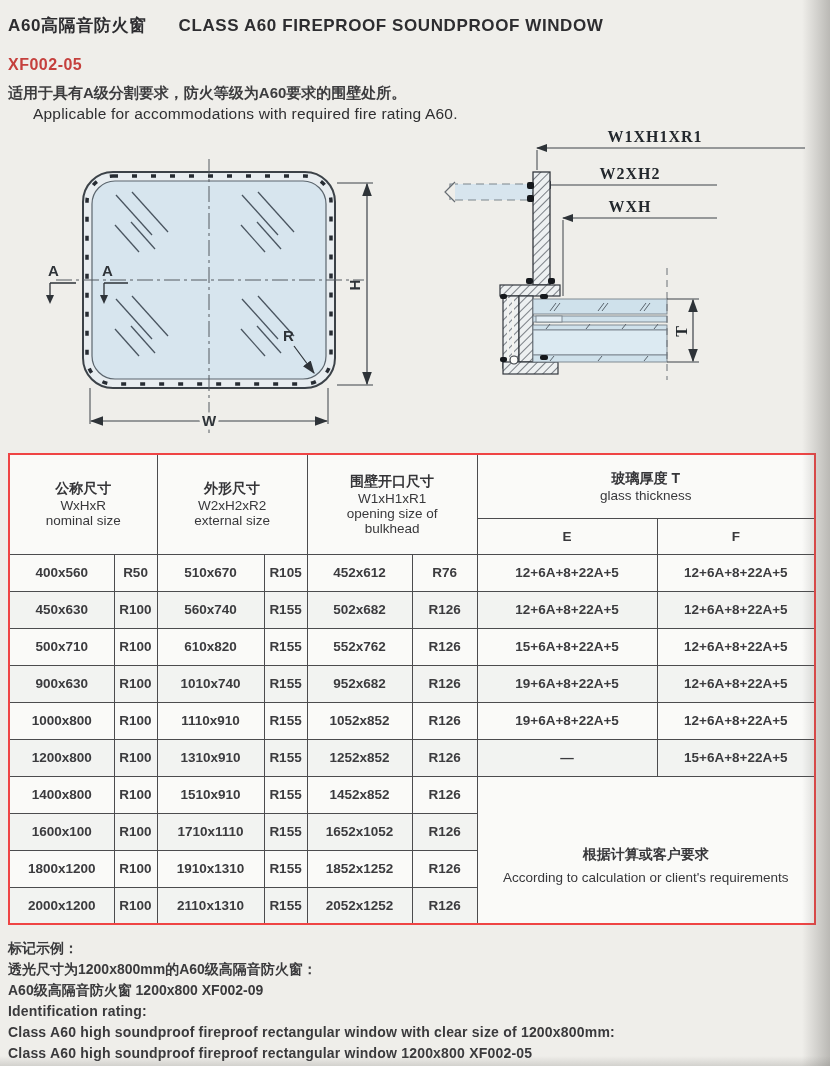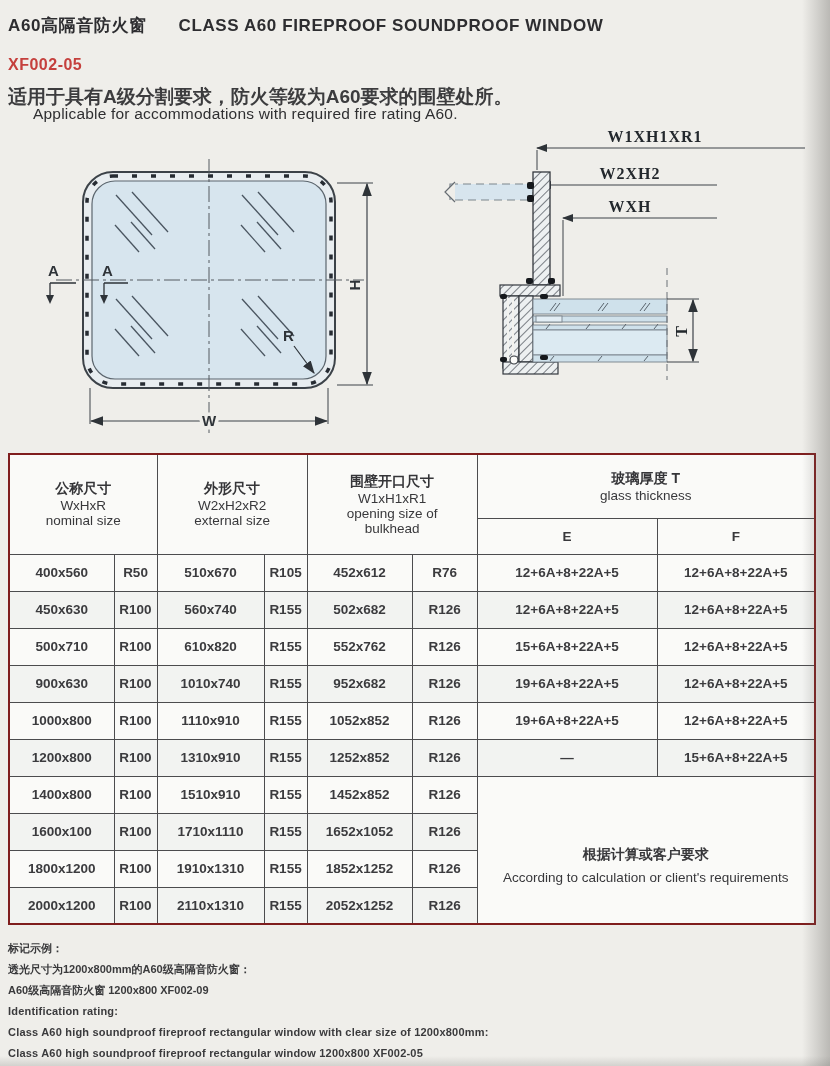--- a/index.html
+++ b/index.html
@@ -10,42 +10,42 @@
     color:#2f2f31;
   }
   .scan-shadow-right{position:absolute;top:0;right:0;width:28px;height:100%;
     background:linear-gradient(to right,rgba(120,118,112,0) 0%,rgba(100,98,94,.38) 100%);}
   .scan-shadow-bottom{position:absolute;left:0;bottom:0;width:100%;height:10px;
     background:linear-gradient(to bottom,rgba(120,118,112,0),rgba(110,108,104,.22));}
   .abs{position:absolute;}
   .page-title{left:8px;top:14px;font-size:17px;font-weight:700;letter-spacing:.6px;color:#2d2d30;white-space:nowrap;}
   .page-title .zh{margin-right:32px;}
   .model-code{left:8px;top:56px;font-size:16px;font-weight:700;color:#c5403d;letter-spacing:.5px;}
-  .desc-zh{left:8px;top:84px;font-size:19px;font-weight:700;color:#3c3c3e;text-align:center;}
+  .desc-zh{left:8px;top:84px;font-size:15px;font-weight:700;color:#3c3c3e;text-align:center;}
   .desc-en{left:8px;top:105px;font-size:15.5px;color:#2f2f31;letter-spacing:.2px;margin-left:25px;}
   svg text{font-family:"Liberation Sans","DejaVu Sans",sans-serif;}
   .dimfont{font-family:"Liberation Serif","DejaVu Serif",serif;font-weight:700;letter-spacing:1px;}
 
   table.spec{position:absolute;left:8px;top:453px;width:806px;border-collapse:collapse;
     table-layout:fixed;font-size:13.5px;color:#38383b;background:#fafaf8;}
   table.spec td,table.spec th{border:1px solid #4c4c4e;text-align:center;vertical-align:middle;
     padding:0 2px;overflow:hidden;}
-  table.spec{border:2px solid #7f1d1d;}
+  table.spec{border:2px solid #ef4444;}
   thead tr.h1{height:64px;}
   thead tr.h2{height:36px;}
   tbody tr{height:37px;padding-left:10px;}
   tbody tr:nth-child(even) td{background:#f2f3f1;}
   .hz{font-weight:700;font-size:14px;color:#353538;}
   .hc{font-weight:400;font-size:13.5px;}
   .he{font-weight:400;font-size:13.5px;}
   td.data{font-weight:700;color:#3b3b3e;}
   td.merged-note{background:#fafaf8 !important;}
   .mn-zh{font-weight:700;font-size:14px;margin-bottom:6px;margin-top:32px;}
   .mn-en{font-weight:400;font-size:13.5px;}
-  .footer-notes{left:8px;top:938px;font-size:11px;line-height:21px;color:#3a3a3c;}
+  .footer-notes{left:8px;top:938px;font-size:14px;line-height:21px;color:#3a3a3c;}
   .footer-notes div{white-space:nowrap;}
   .fn-zh{font-weight:700;}
   .fn-en{font-weight:700;letter-spacing:.2px;}
 </style>
 </head>
 <body>
 
 <div class="abs page-title">
   <span class="zh">A60高隔音防火窗</span><span class="en">CLASS A60 FIREPROOF SOUNDPROOF WINDOW</span>
 </div>

